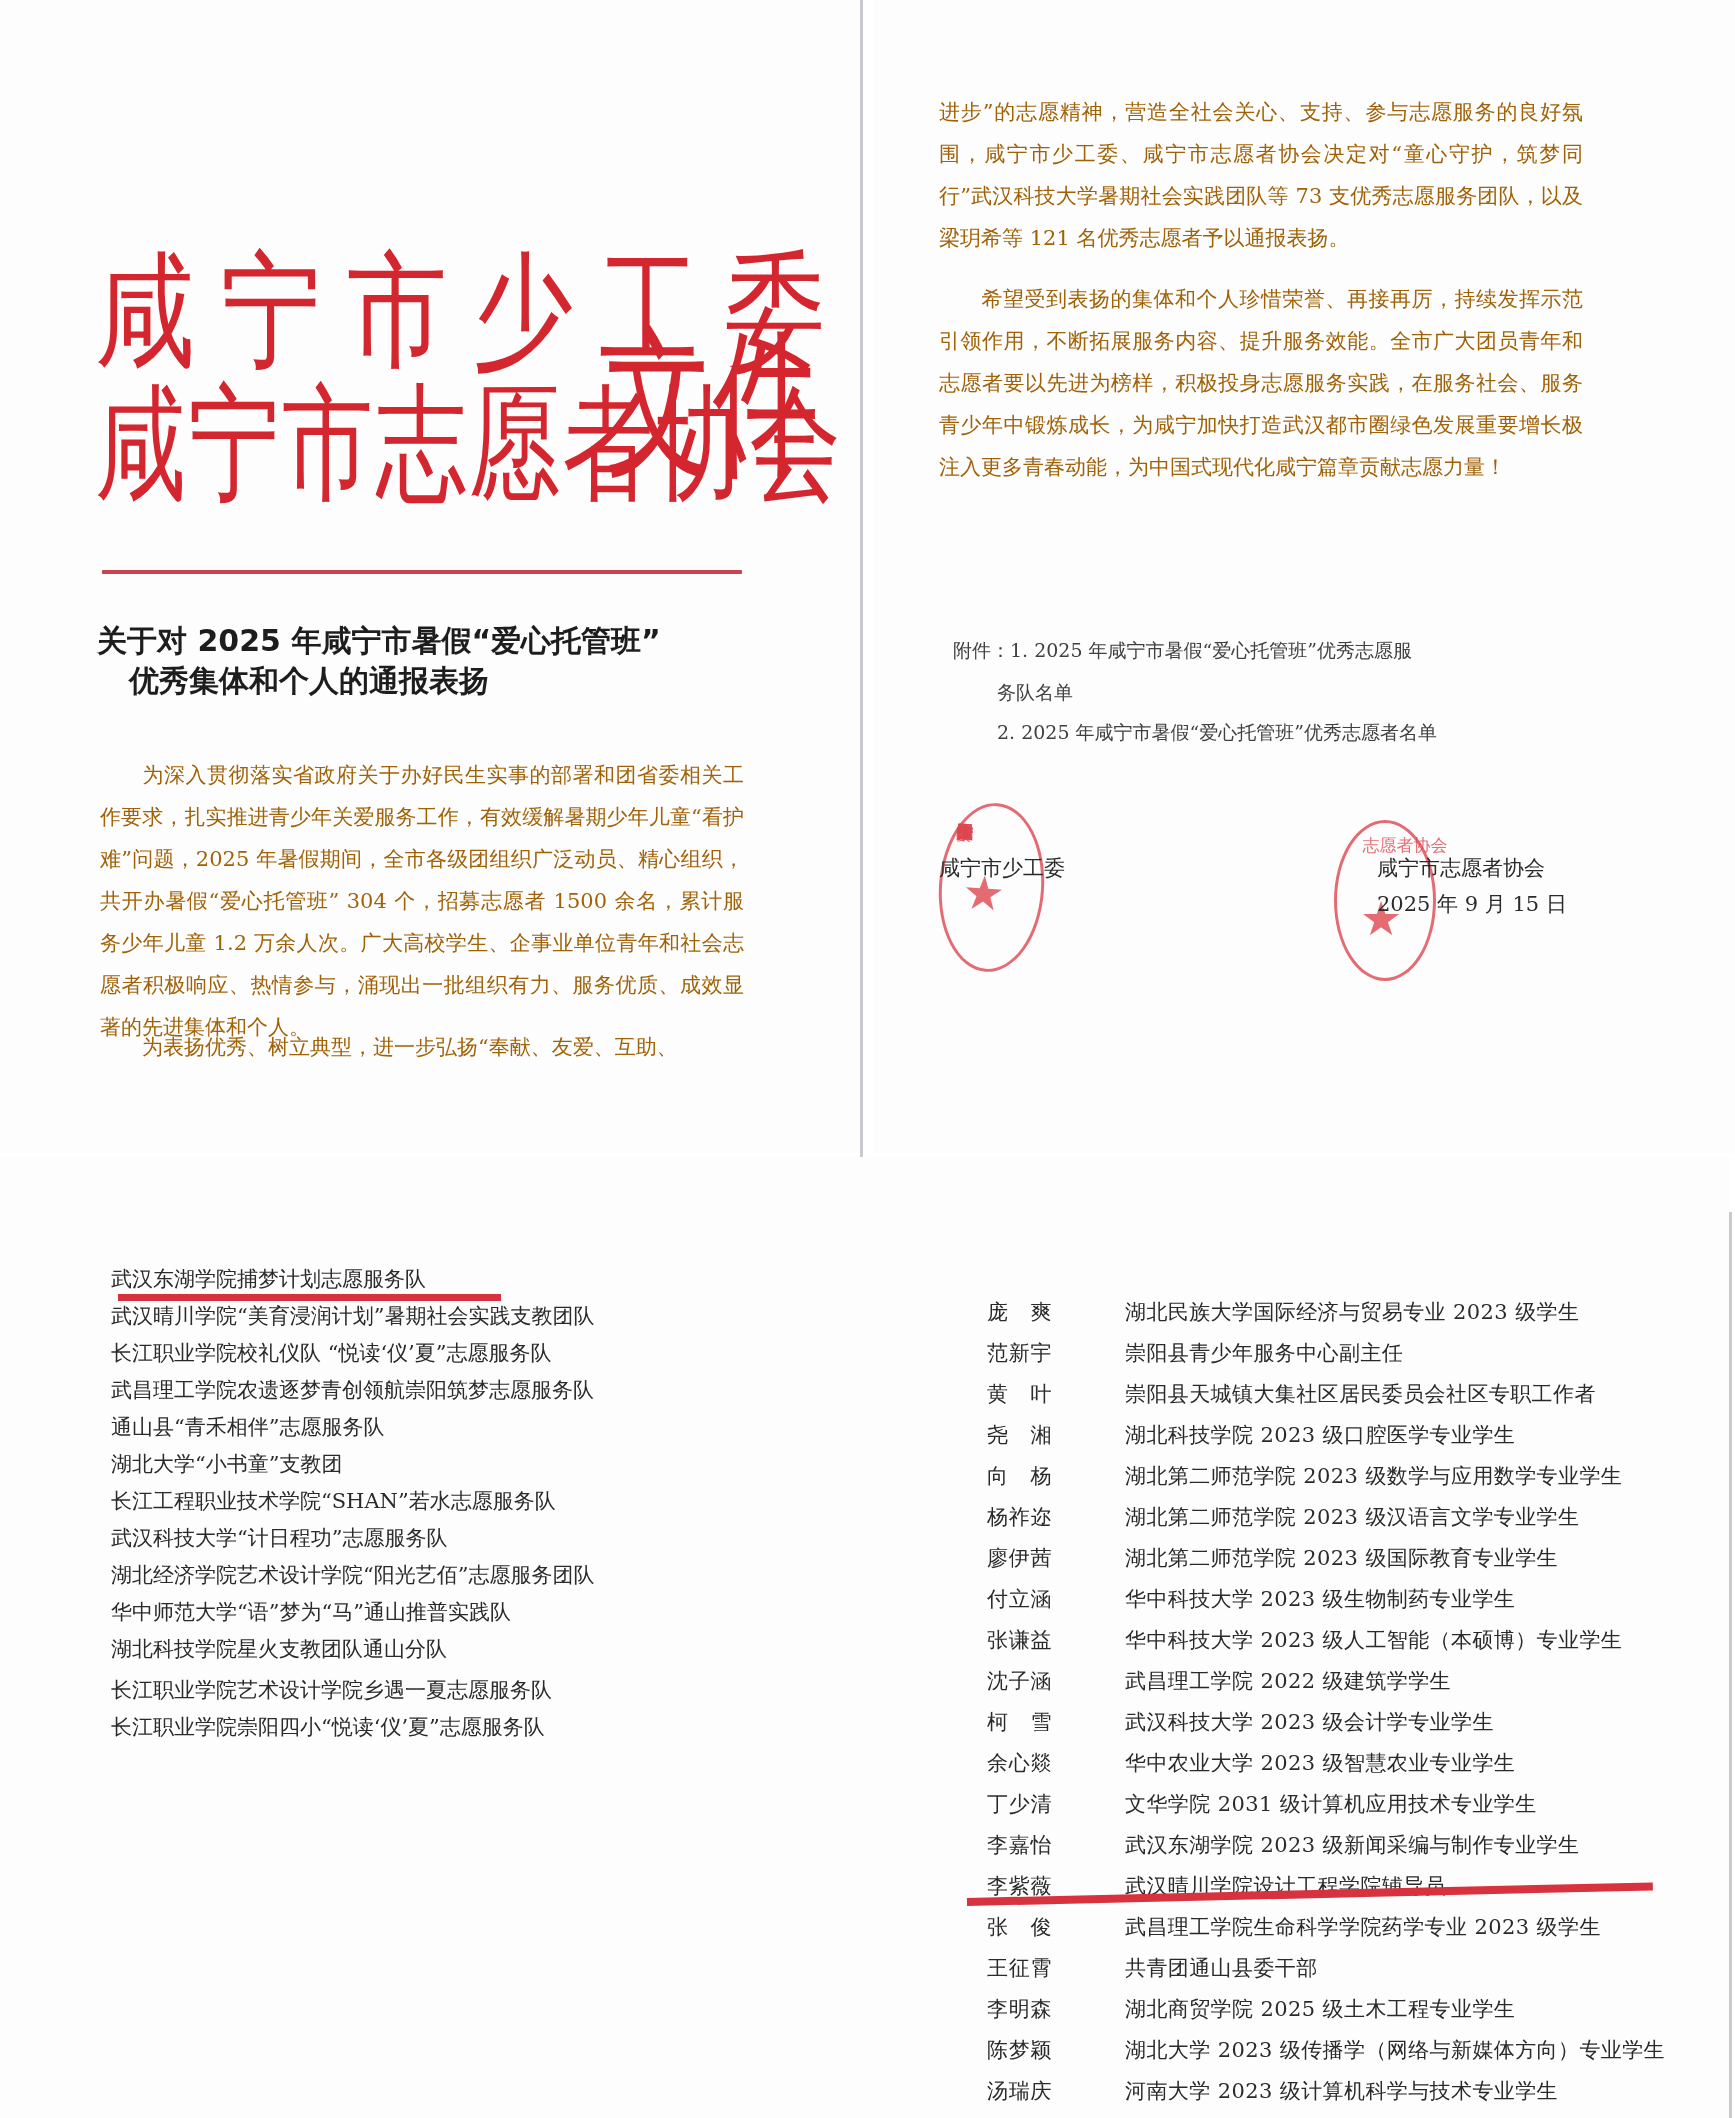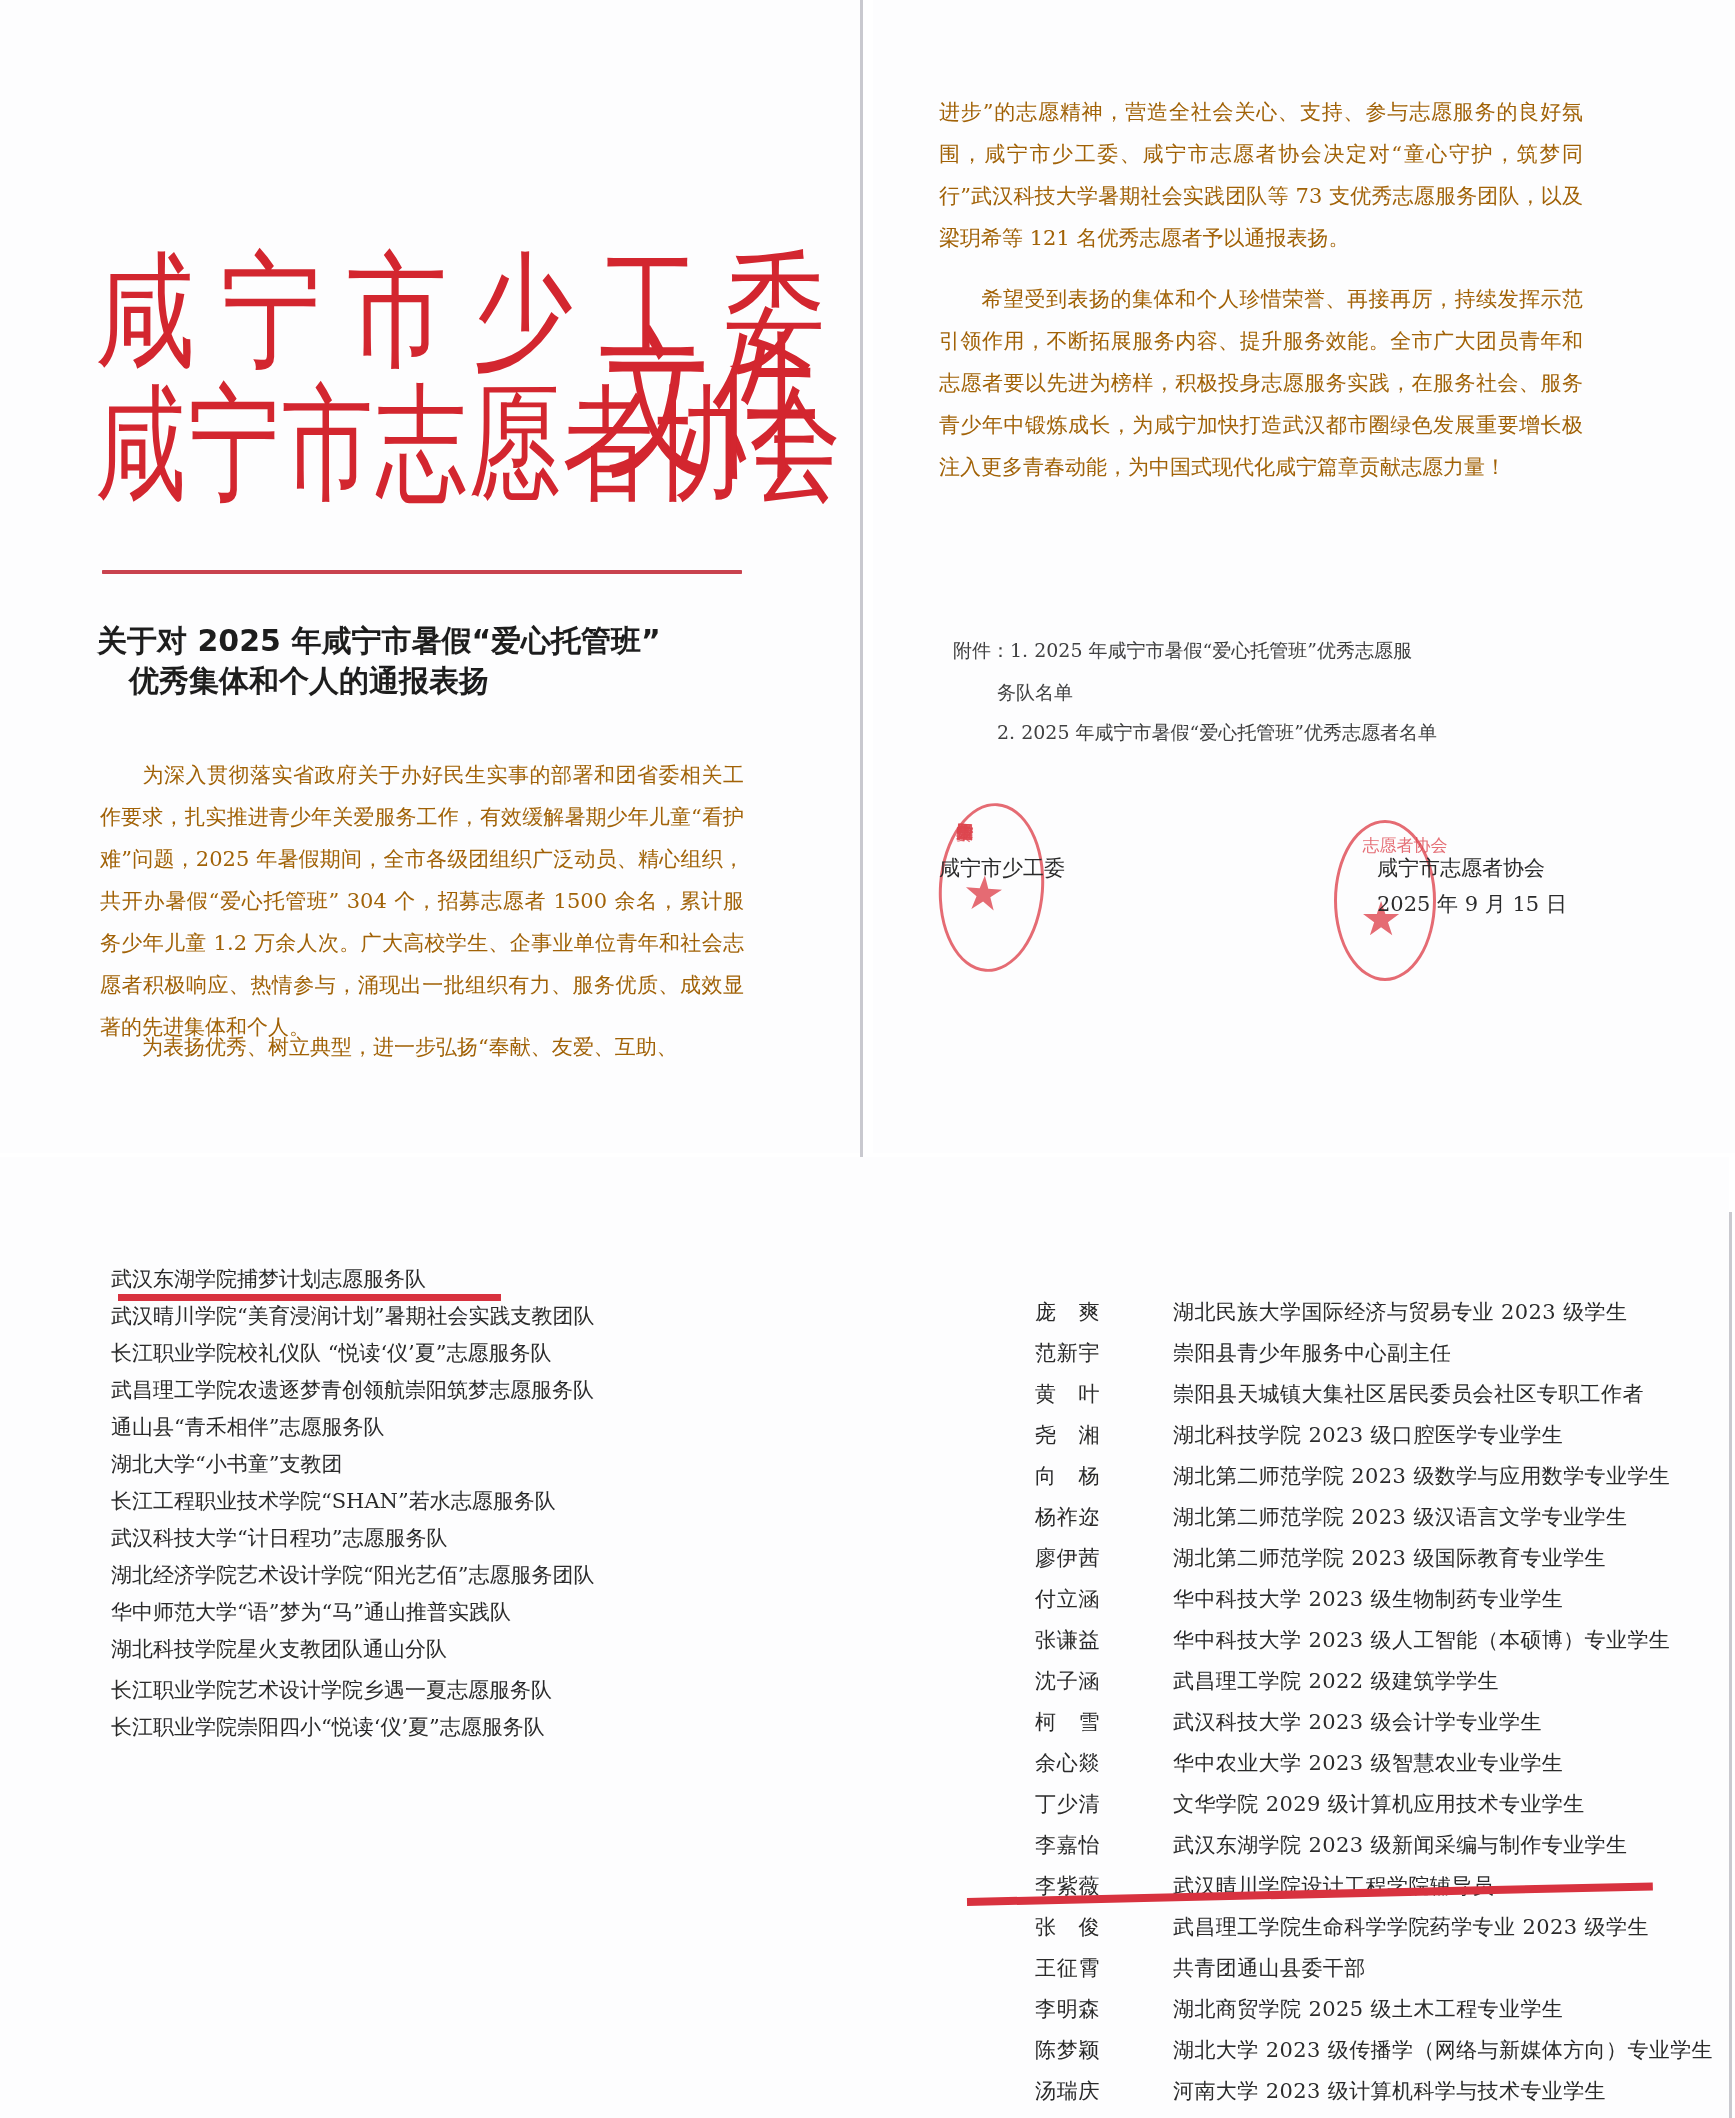--- a/index.html
+++ b/index.html
@@ -63,21 +63,21 @@
 
     
     .list { position: absolute; list-style: none; }
     #teams-list { left: 111px; top: 1261px; }
     #teams-list li { font-size: 21px; height: 37px; line-height: 37px; white-space: nowrap; color: #2a2a2a; position: relative; }
     .red-underline { position: absolute; background: #d8323f; height: 6.8px; }
     #teams-highlight { left: 118px; top: 1294px; width: 383px; }
 
     
     #people-list { left: 987px; top: 1292px; }
-    #people-list li { font-size: 21px; height: 41px; line-height: 41px; white-space: nowrap; color: #2a2a2a; display: flex; margin-left: 48px; }
+    #people-list li { font-size: 21px; height: 41px; line-height: 41px; white-space: nowrap; color: #2a2a2a; display: flex; }
     #people-list .pname { width: 138px; letter-spacing: 0.8px; }
     #people-list .pdesc { letter-spacing: 0.4px; }
     #people-highlight { left: 967px; top: 1898px; width: 686px; height: 7.6px; transform: rotate(-1.3deg); transform-origin: left center; }
   </style>
 </head>
 <body>
 
 <div class="vsep" id="sep-top"></div>
 <div class="vsep" id="sep-right"></div>
 
@@ -183,21 +183,21 @@
   <li>
       <span class="pname">柯　雪</span>
       <span class="pdesc">武汉科技大学 2023 级会计学专业学生</span>
     </li>
   <li>
       <span class="pname">余心燚</span>
       <span class="pdesc">华中农业大学 2023 级智慧农业专业学生</span>
     </li>
   <li>
       <span class="pname">丁少清</span>
-      <span class="pdesc">文华学院 2029 级计算机应用技术专业学生</span>
+      <span class="pdesc">文华学院 2031 级计算机应用技术专业学生</span>
     </li>
   <li>
       <span class="pname">李嘉怡</span>
       <span class="pdesc">武汉东湖学院 2023 级新闻采编与制作专业学生</span>
     </li>
   <li>
       <span class="pname">李紫薇</span>
       <span class="pdesc">武汉晴川学院设计工程学院辅导员</span>
     </li>
   <li>

